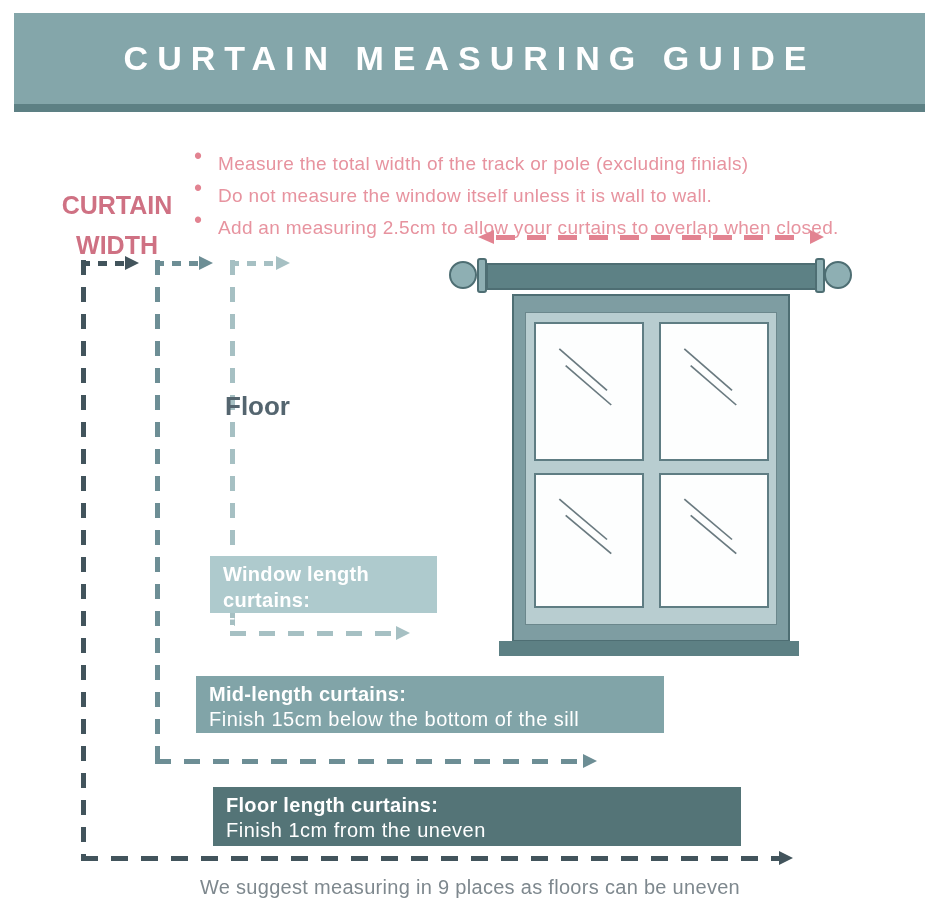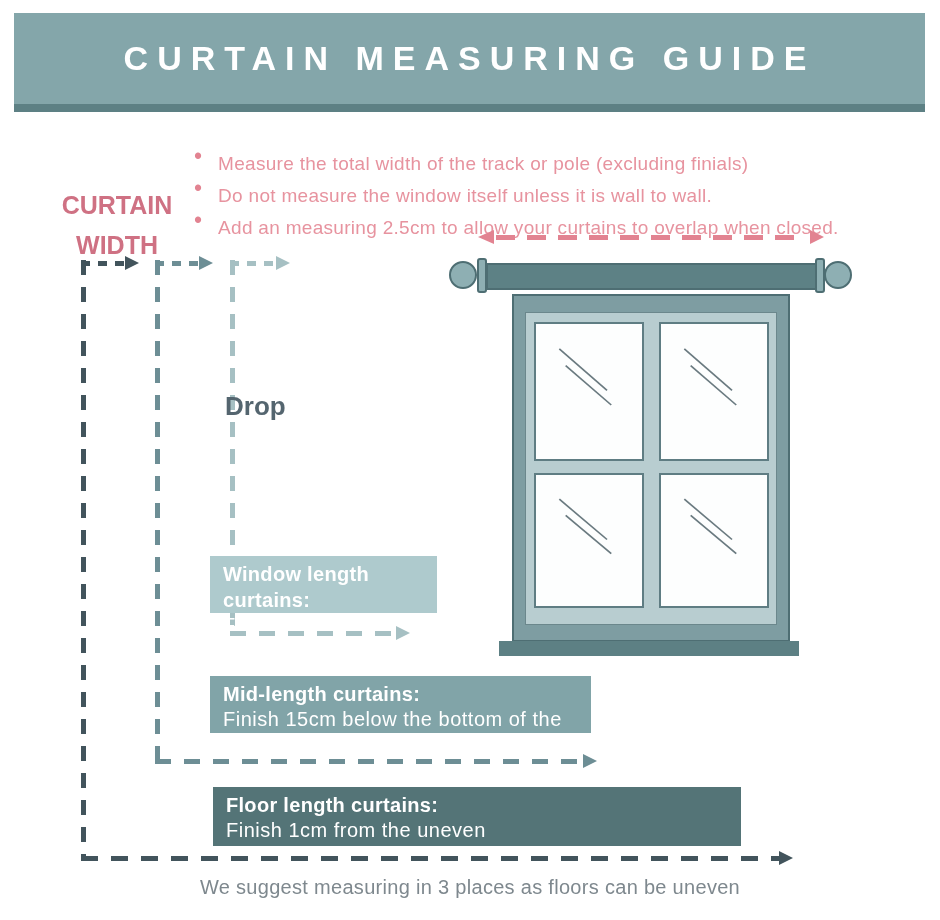--- a/index.html
+++ b/index.html
@@ -75,21 +75,21 @@
   .drop-title{position:absolute;left:225px;top:391px;color:var(--drop_title);
               font-size:26px;font-weight:bold;}
   .drop-desc{position:absolute;left:225px;top:433px;width:220px;color:var(--body_gray);
              font-size:19px;line-height:26px;letter-spacing:0.3px;}
 
   
   .lenbox{position:absolute;box-sizing:border-box;padding:5px 12px 0 13px;color:#ffffff;}
   .lenbox .t{font-size:20px;font-weight:bold;line-height:26px;letter-spacing:0.3px;}
   .lenbox .s{font-size:20px;font-weight:normal;line-height:25px;letter-spacing:0.5px;}
   #box-window{left:210px;top:556px;width:227px;height:57px;background:var(--box_window);}
-  #box-mid{left:210px;top:676px;width:381px;height:57px;background:var(--box_mid);}
+  #box-mid{left:196px;top:676px;width:468px;height:57px;background:var(--box_mid);}
   #box-floor{left:213px;top:787px;width:528px;height:59px;background:var(--box_floor);}
 
   
   .footer-note{position:absolute;left:0;top:876px;width:940px;text-align:center;
                color:var(--body_gray);font-size:20px;letter-spacing:0.3px;}
 </style>
 </head>
 <body>
 
 <div class="canvas">
@@ -166,21 +166,21 @@
       <div class="pane p-br">
         <svg viewBox="0 0 100 130" preserveAspectRatio="none">
           <line x1="22" y1="24" x2="67" y2="64" stroke="#6a7a80" stroke-width="1.6"></line>
           <line x1="28" y1="40" x2="71" y2="78" stroke="#6a7a80" stroke-width="1.6"></line>
         </svg>
       </div>
     </div>
   </div>
   <div class="sill"></div>
 
-  <div class="drop-title">Drop</div>
+  <div class="drop-title">Floor</div>
 
   <div class="lenbox" id="box-window">
     <div class="t">Window length curtains:</div>
     <div class="s">Finish 1cm above the sill</div>
   </div>
   <div class="harrow c-light" style="left:230px;top:626px;width:180px;--dl:16px;--dg:29px;">
     <span class="hline"></span>
       <span class="tri"></span>
   </div>
 
@@ -195,15 +195,15 @@
 
   <div class="lenbox" id="box-floor">
     <div class="t">Floor length curtains:</div>
     <div class="s">Finish 1cm from the uneven</div>
   </div>
   <div class="harrow c-dark" style="left:81px;top:851px;width:712px;--dl:17px;--dg:30px;">
     <span class="hline"></span>
       <span class="tri"></span>
   </div>
 
-  <div class="footer-note">We suggest measuring in 3 places as floors can be uneven</div>
+  <div class="footer-note">We suggest measuring in 9 places as floors can be uneven</div>
 
 </div>
 
 </body></html>

